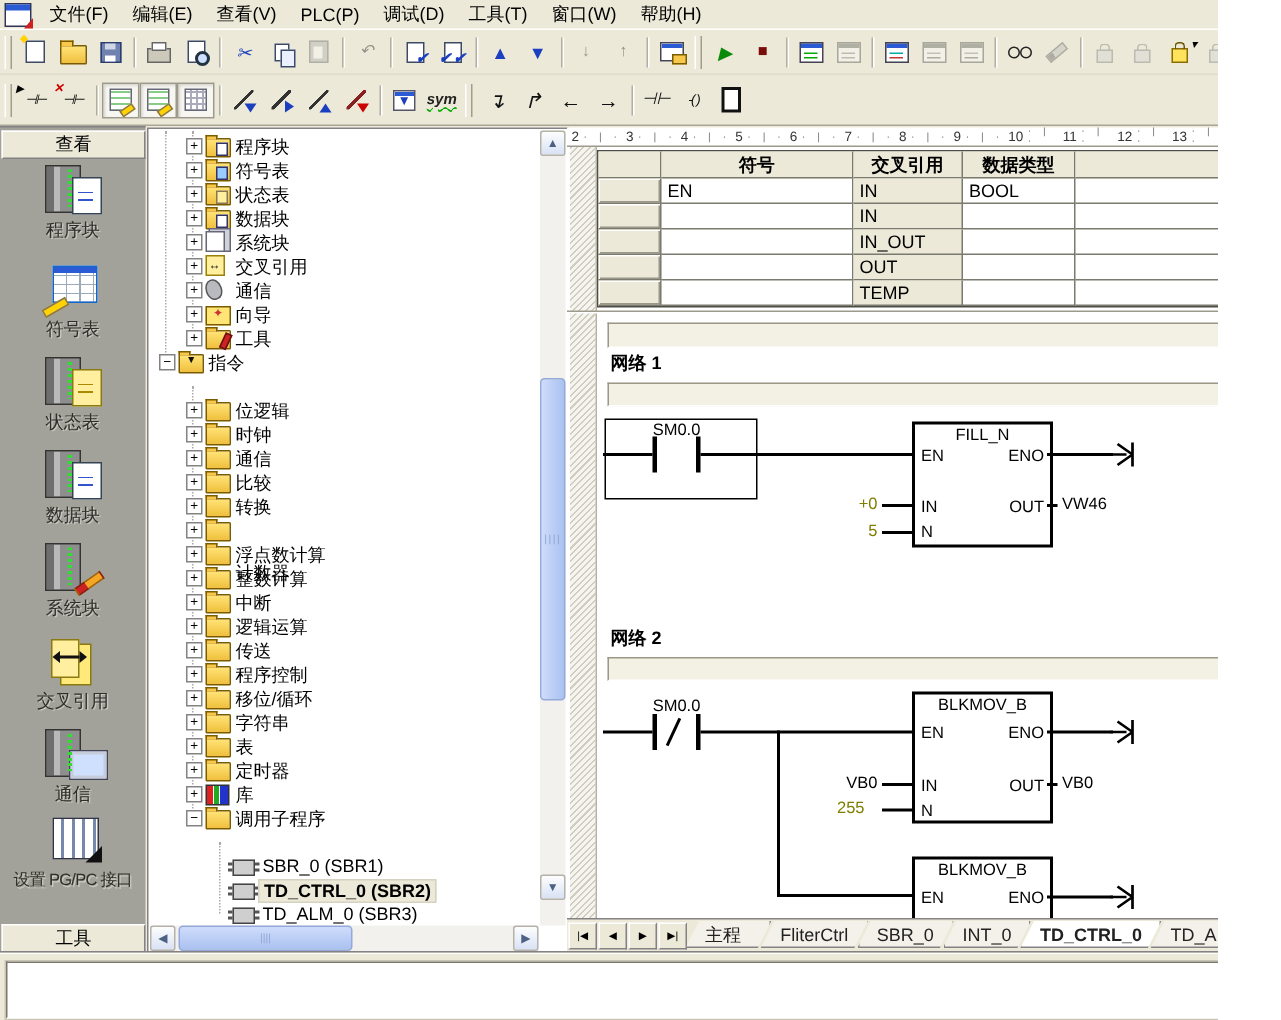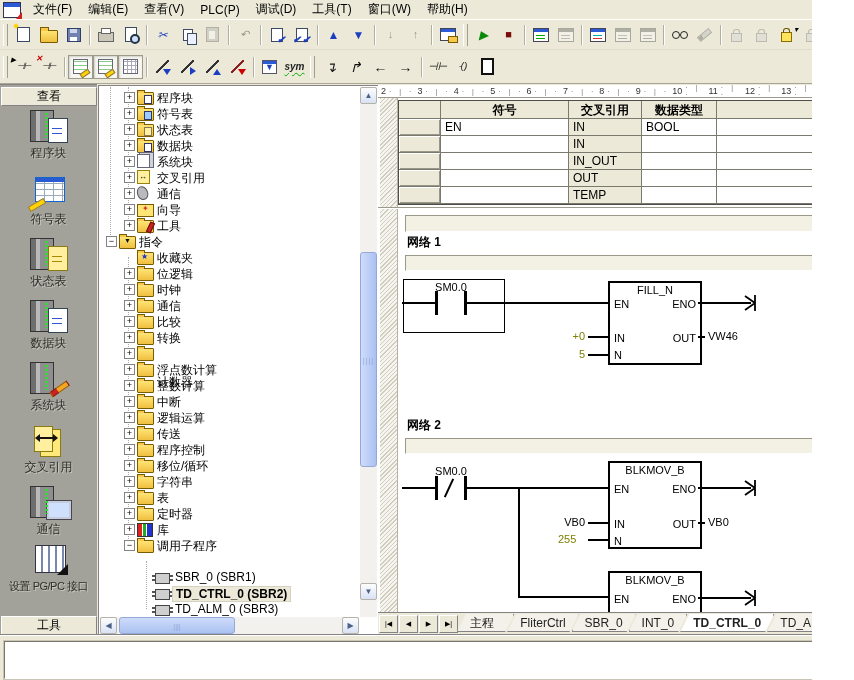--- a/index.html
+++ b/index.html
@@ -464,24 +464,20 @@
         <div class="trow" style="top: 130px;">
           <span class="exp" style="left: 24px;">+</span>
           <span class="tico t-fold tools" style="left: 37px;"></span>
           <span class="tlabel" style="left: 54px;">工具</span>
         </div>
         <div class="trow" style="top: 146px;">
           <span class="exp" style="left: 6px;">−</span>
           <span class="tico t-fold instr" style="left: 19px;"></span>
           <span class="tlabel" style="left: 36px;">指令</span>
         </div>
-        <div class="trow" style="top: 162px;">
-          <span class="tico t-fold star" style="left: 37px;"></span>
-          <span class="tlabel" style="left: 54px;">收藏夹</span>
-        </div>
         <div class="trow" style="top: 178px;">
           <span class="exp" style="left: 24px;">+</span>
           <span class="tico t-fold" style="left: 37px;"></span>
           <span class="tlabel" style="left: 54px;">位逻辑</span>
         </div>
         <div class="trow" style="top: 194px;">
           <span class="exp" style="left: 24px;">+</span>
           <span class="tico t-fold" style="left: 37px;"></span>
           <span class="tlabel" style="left: 54px;">时钟</span>
         </div>

